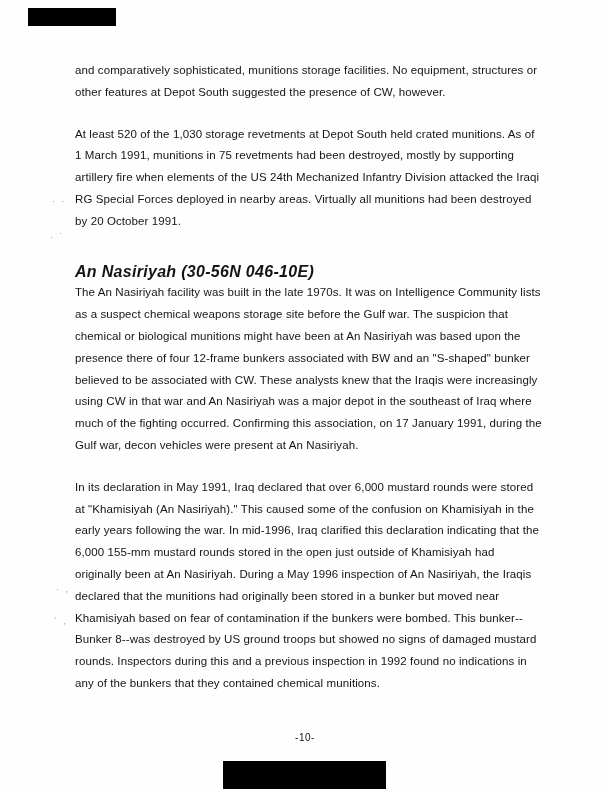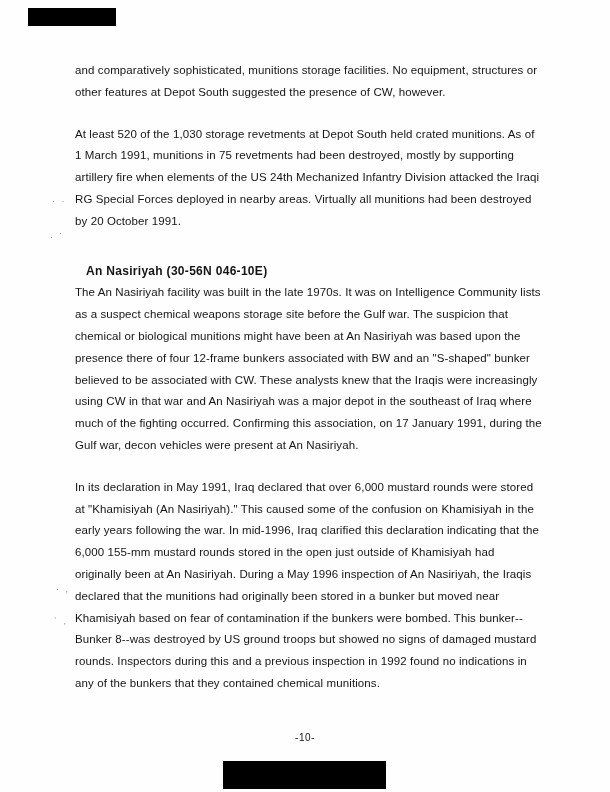--- a/index.html
+++ b/index.html
@@ -39,25 +39,26 @@
       width: 468px;
       font-size: 11.5px;
       line-height: 21.8px;
       text-align: left;
       letter-spacing: 0.1px;
     }
     .body-text p {
       margin: 0 1px 20px 0;
     }
     .section-heading {
-      font-size: 12px;
+      font-size: 16px;
       font-weight: bold;
-      margin: 28px 0 0 11px;
+      margin: 28px 0 0 0;
       line-height: 21.8px;
       letter-spacing: 0.3px;
+      font-style: italic;
     }
     .page-number {
       position: absolute;
       left: 0;
       top: 732px;
       width: 610px;
       text-align: center;
       font-size: 10px;
       letter-spacing: 0.5px;
     }

